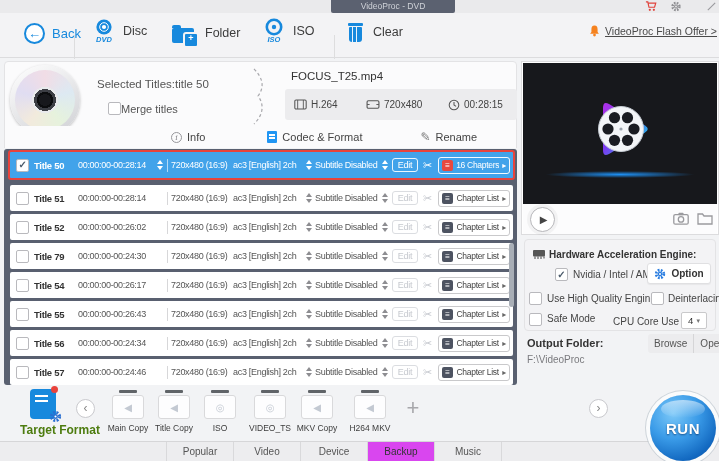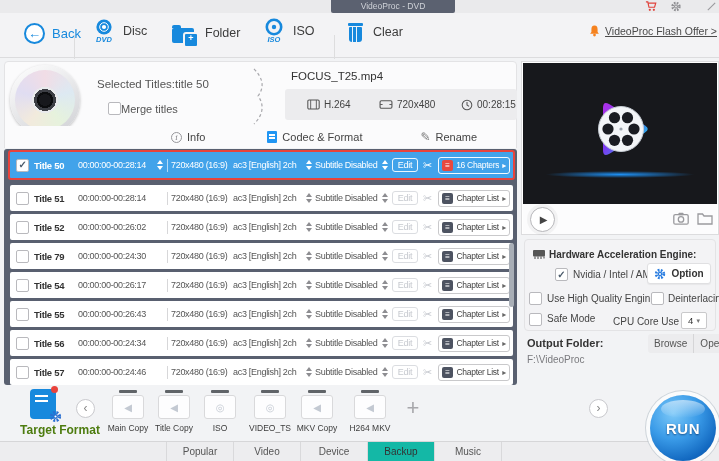--- a/index.html
+++ b/index.html
@@ -38,21 +38,21 @@
   .src-title{position:absolute;left:92px;top:16px;font-size:11.5px;color:#555}
   .merge{position:absolute;left:103px;top:40px;display:flex;align-items:center;}
   .ckbox{width:13px;height:13px;background:#fff;border:1px solid #b9b9bd;border-radius:2px;display:flex;align-items:center;justify-content:center;flex:0 0 auto}
   .ckbox .tick{display:none;font-size:10px;line-height:1;color:#4a5a6a;font-weight:bold}
   .ckbox.checked .tick{display:block}
   .cklabel{font-size:11px;color:#555}
   .brace{position:absolute;left:246px;top:4px}
   .filename{position:absolute;left:286px;top:8px;font-size:11.5px;color:#333}
   .infobox{position:absolute;left:280px;top:27px;width:232px;height:31px;background:#ececee;border-radius:3px;display:flex;align-items:center;font-size:10px;color:#444}
   .infoitem{display:flex;align-items:center;gap:4px}
-  .ii1{margin-left:22px;width:72px}.ii2{width:82px}.ii3{width:auto}
+  .ii1{margin-left:9px;width:72px}.ii2{width:82px}.ii3{width:auto}
 
   
   .tabrow{position:absolute;left:4px;top:126px;width:513px;height:22px;background:#fbfbfc;border-left:1px solid #e3e3e5;border-right:1px solid #e3e3e5;display:flex;align-items:center}
   .seg{display:flex;align-items:center;gap:5px;font-size:11px;color:#444}
   .seg1{margin-left:166px}.seg2{margin-left:62px}.seg3{margin-left:58px}
   .info-i{width:11px;height:11px;border:1px solid #97979b;border-radius:50%;color:#87878b;font-size:8px;line-height:10px;text-align:center;font-style:italic;font-family:"DejaVu Serif",serif}
   .codec-doc{width:10px;height:12px;background:#2196f3;border-radius:1px;position:relative}
   .codec-doc::after{content:"";position:absolute;left:2px;top:3px;width:6px;height:1.5px;background:#fff;box-shadow:0 3px 0 #fff}
   .pen{color:#777;font-size:12px;line-height:1}
 
@@ -134,21 +134,21 @@
   .plus{position:absolute;left:400px;top:395px;width:26px;text-align:center;font-size:22px;font-weight:300;color:#a7a7ab;z-index:2}
   .run{position:absolute;left:650px;top:395px;width:66px;height:66px;border-radius:50%;z-index:6;
     background:radial-gradient(circle at 35% 28%,#7cc8f8 0%,#3a9be8 40%,#1268c0 75%,#0a4f9e 100%);
     box-shadow:0 0 0 4px rgba(255,255,255,.9),0 0 0 5px rgba(175,185,195,.55);
     display:flex;align-items:center;justify-content:center;color:#fff;font-weight:bold;font-size:15px;letter-spacing:.5px;text-shadow:0 1px 2px rgba(0,40,90,.65)}
   .run::after{content:"";position:absolute;top:5px;left:11px;width:44px;height:18px;border-radius:50%;background:linear-gradient(rgba(255,255,255,.55),rgba(255,255,255,0))}
 
   
   .tabbar{position:absolute;left:0;top:441px;width:719px;height:20px;background:#ededef;border-top:1px solid #d6d6d8;z-index:4}
   .ftab{position:absolute;top:0;height:19px;width:67px;line-height:19px;text-align:center;font-size:10px;color:#555;border-left:1px solid #d9d9db}
-  .ftab.active{background:#14b8a6;color:#333}
+  .ftab.active{background:#d946ef;color:#333}
   .ftab-end{position:absolute;top:0;height:19px;width:1px;background:#d9d9db}
   svg{display:block}
 </style>
 </head>
 <body>
 
 <div class="titlebar">
   <div class="tb-tab">VideoProc - DVD</div>
   <span class="tb-ic" style="left:645px">
     <svg viewBox="0 0 14 13" width="12" height="11">

